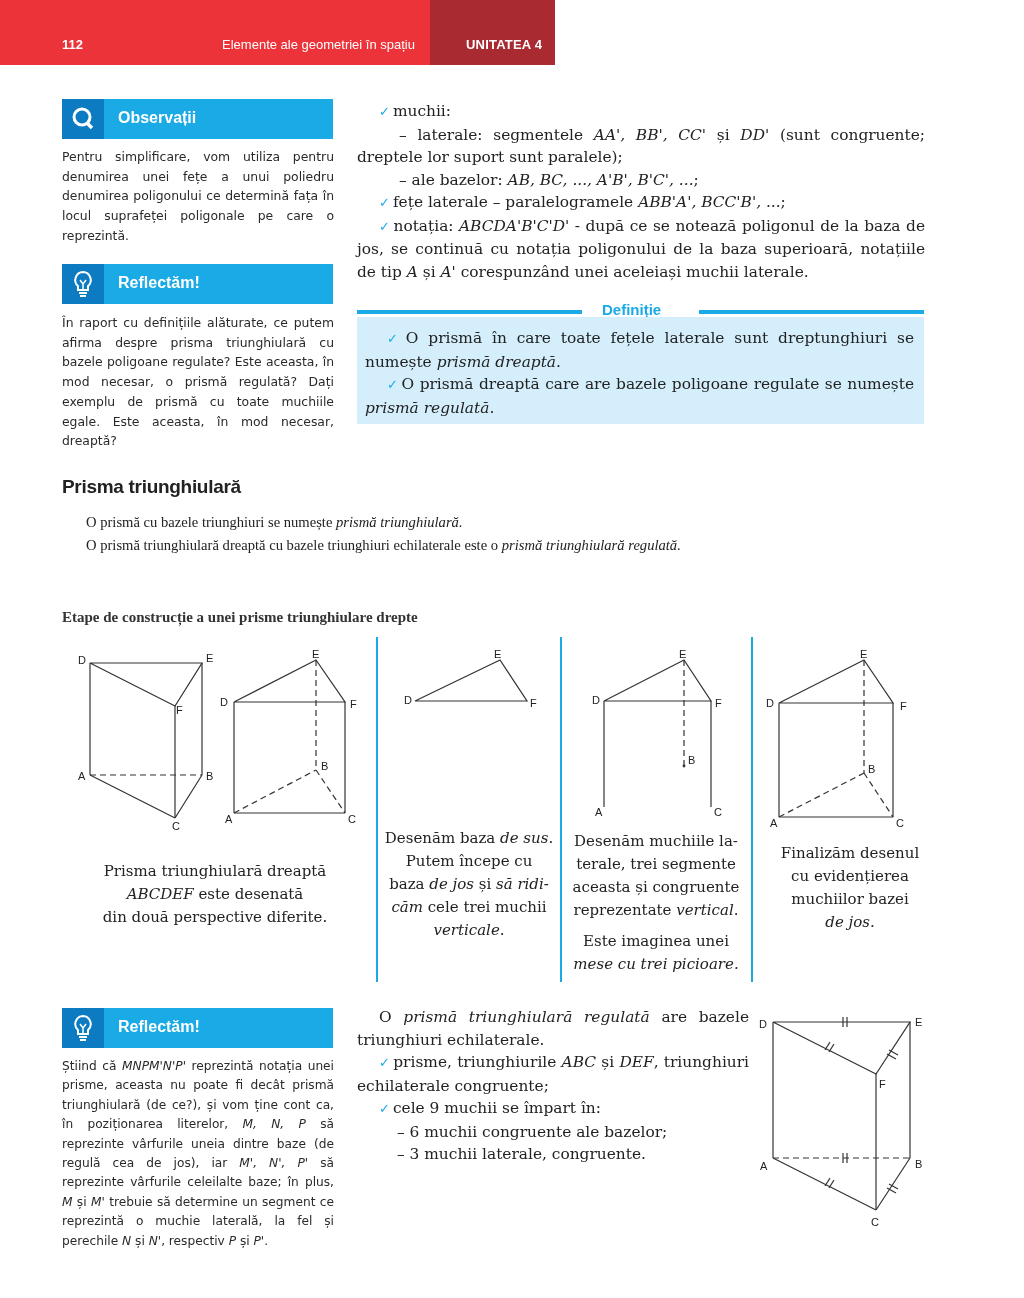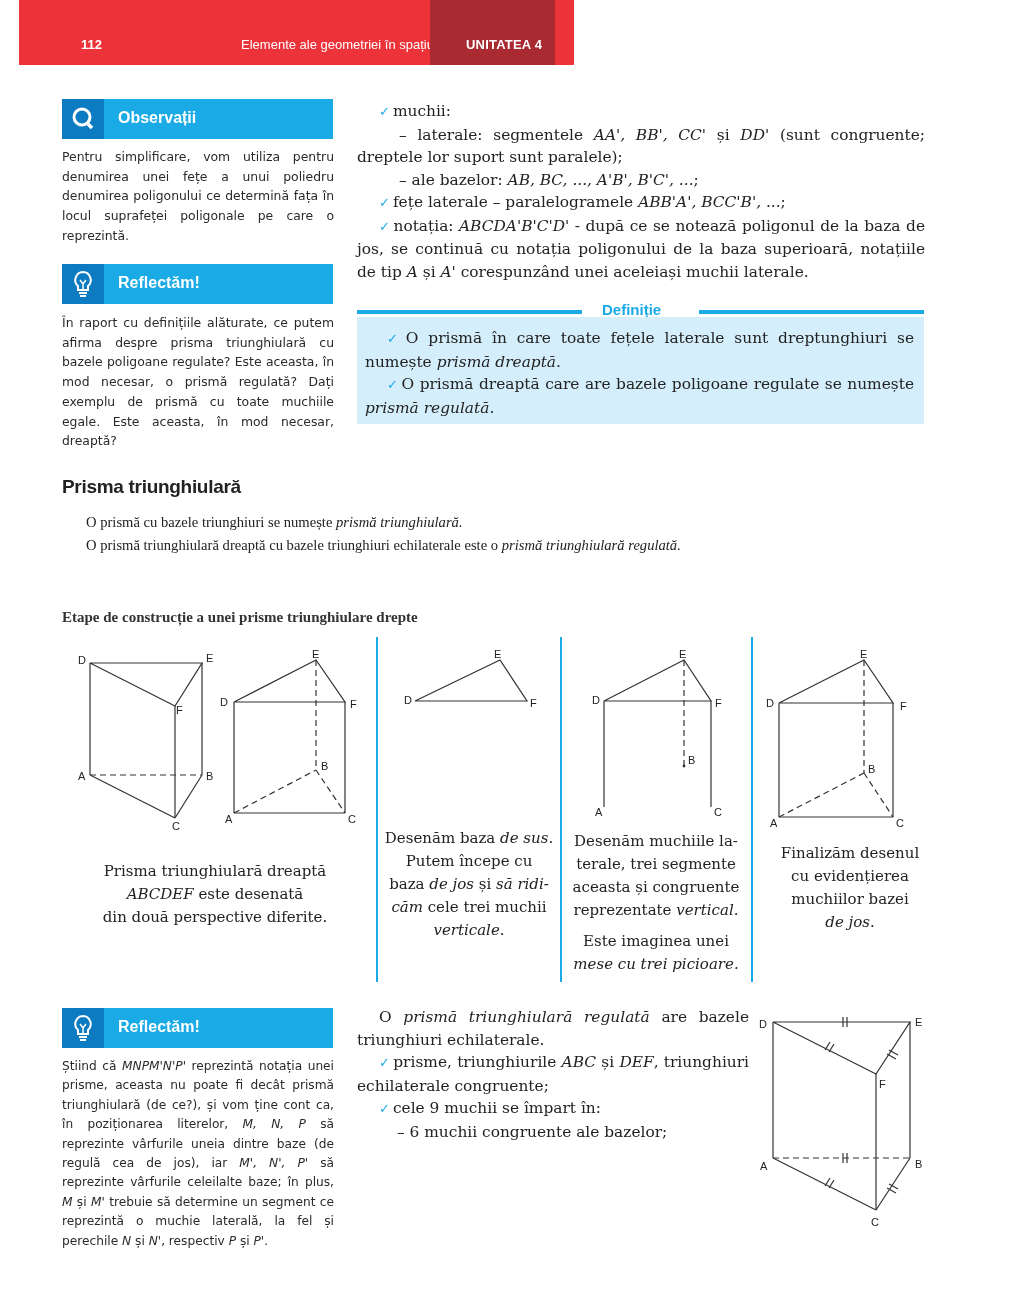--- a/index.html
+++ b/index.html
@@ -1,19 +1,19 @@
 <!DOCTYPE html>
 <html><head>
 <meta charset="utf-8">
 <style>
   * { box-sizing: border-box; margin: 0; padding: 0; }
   html, body { width: 1024px; height: 1298px; background: #ffffff; overflow: hidden; }
   body { position: relative; font-family: "DejaVu Serif", serif; color: #222; }
 
-  .header { position: absolute; left: 0; top: 0; width: 555px; height: 65px; background: #ec3339; margin-left: 19px; }
+  .header { position: absolute; left: 0; top: 0; width: 555px; height: 65px; background: #ec3339; }
   .header-unit { position: absolute; left: 430px; top: 0; width: 125px; height: 65px; background: #a92a31; }
   .header .pg { position: absolute; left: 62px; top: 37px; color: #fff; font: bold 13px "Liberation Sans", sans-serif; }
   .header .ch { position: absolute; right: 140px; top: 37px; color: #fff; font: 13px "Liberation Sans", sans-serif; }
   .header-unit span { position: absolute; left: 20px; top: 37px; color: #fff; font: bold 13px "Liberation Sans", sans-serif; letter-spacing: 0.2px; margin-left: 16px; }
 
   .sidebox-head { position: absolute; left: 62px; width: 271px; height: 40px; background: #1aaae6; }
   .sidebox-head .ico { position: absolute; left: 0; top: 0; width: 42px; height: 40px; background: #0c7bc2; }
   .sidebox-head .ttl { position: absolute; left: 56px; top: 10px; color: #fff; font: bold 16px "Liberation Sans", sans-serif; }
   .side-text { position: absolute; left: 62px; width: 272px; font: 12.4px/19.7px "DejaVu Sans", sans-serif; color: #2a2a2a; text-align: justify; }
 
@@ -208,20 +208,21 @@
   </div>
   <span class="ttl">Reflectăm!</span>
 </div>
 <p class="side-text" style="top:1057px;font-size:12.2px;line-height:19.4px"><span>Știind că </span><i>MNPM'N'P'</i><span> reprezintă notația unei prisme, aceasta nu poate fi decât prismă triunghiulară (de ce?), și vom ține cont ca, în poziționarea literelor, </span><i>M, N, P</i><span> să reprezinte vârfurile uneia dintre baze (de regulă cea de jos), iar </span><i>M', N', P'</i><span> să reprezinte vârfurile celeilalte baze; în plus, </span><i>M</i><span> și </span><i>M'</i><span> trebuie să determine un segment ce reprezintă o muchie laterală, la fel și perechile </span><i>N</i><span> și </span><i>N'</i><span>, respectiv </span><i>P</i><span> și </span><i>P'</i><span>.</span></p>
 
 <div class="main-text" style="top:1006px;width:392px">
   <p style="text-indent:22px"><span>O </span><i>prismă triunghiulară regulată</i><span> are bazele triunghiuri echilaterale.</span></p>
   <p style="text-indent:22px"><span class="chk">✓</span><span>prisme, triunghiurile </span><i>ABC</i><span> și </span><i>DEF</i><span>, triunghiuri echilaterale congruente;</span></p>
   <p class="ind"><span class="chk">✓</span><span>cele 9 muchii se împart în:</span></p>
   <p class="ind2" style="padding-left:40px">– 6 muchii congruente ale bazelor;</p>
+  <p class="ind2" style="padding-left:40px">– 3 muchii laterale, congruente.</p>
 </div>
 
 <svg style="position:absolute;left:755px;top:1008px" width="180" height="225">
   <polyline points="18,14 155,14 121,66 18,14"></polyline>
   <line x1="18" y1="14" x2="18" y2="150"></line>
   <line x1="155" y1="14" x2="155" y2="150"></line>
   <line x1="121" y1="66" x2="121" y2="202"></line>
   <line x1="18" y1="150" x2="121" y2="202"></line>
   <line x1="155" y1="150" x2="121" y2="202"></line>
   <line class="dash" x1="18" y1="150" x2="155" y2="150"></line>

